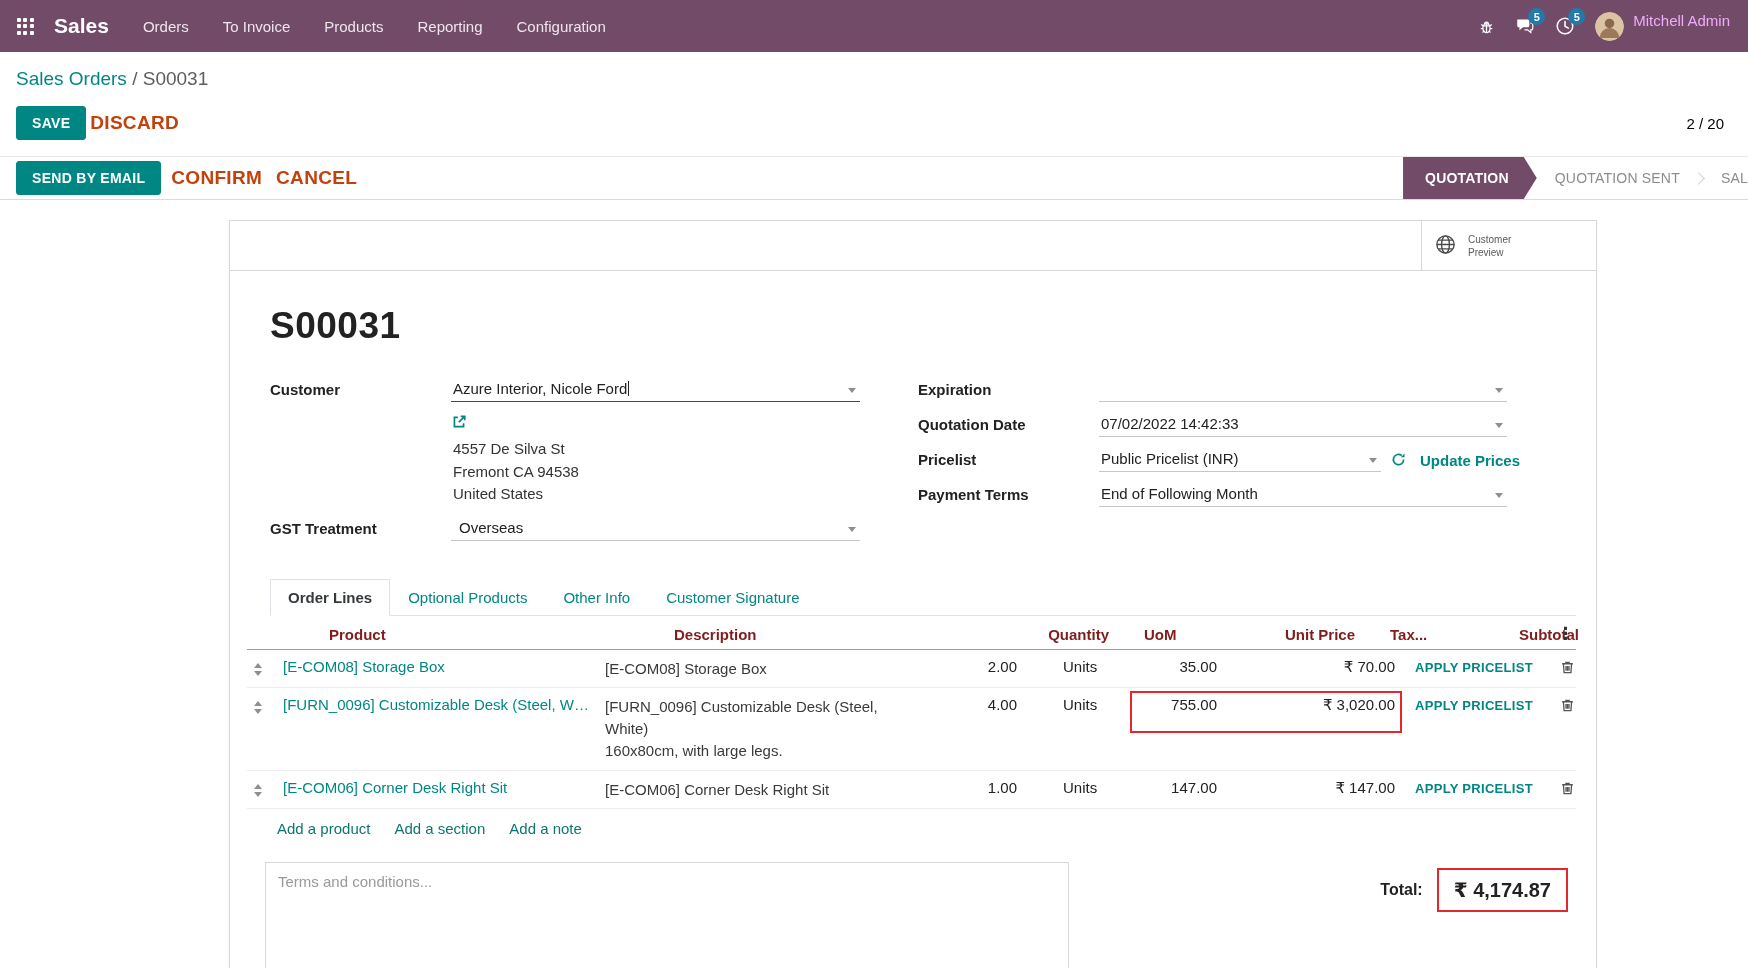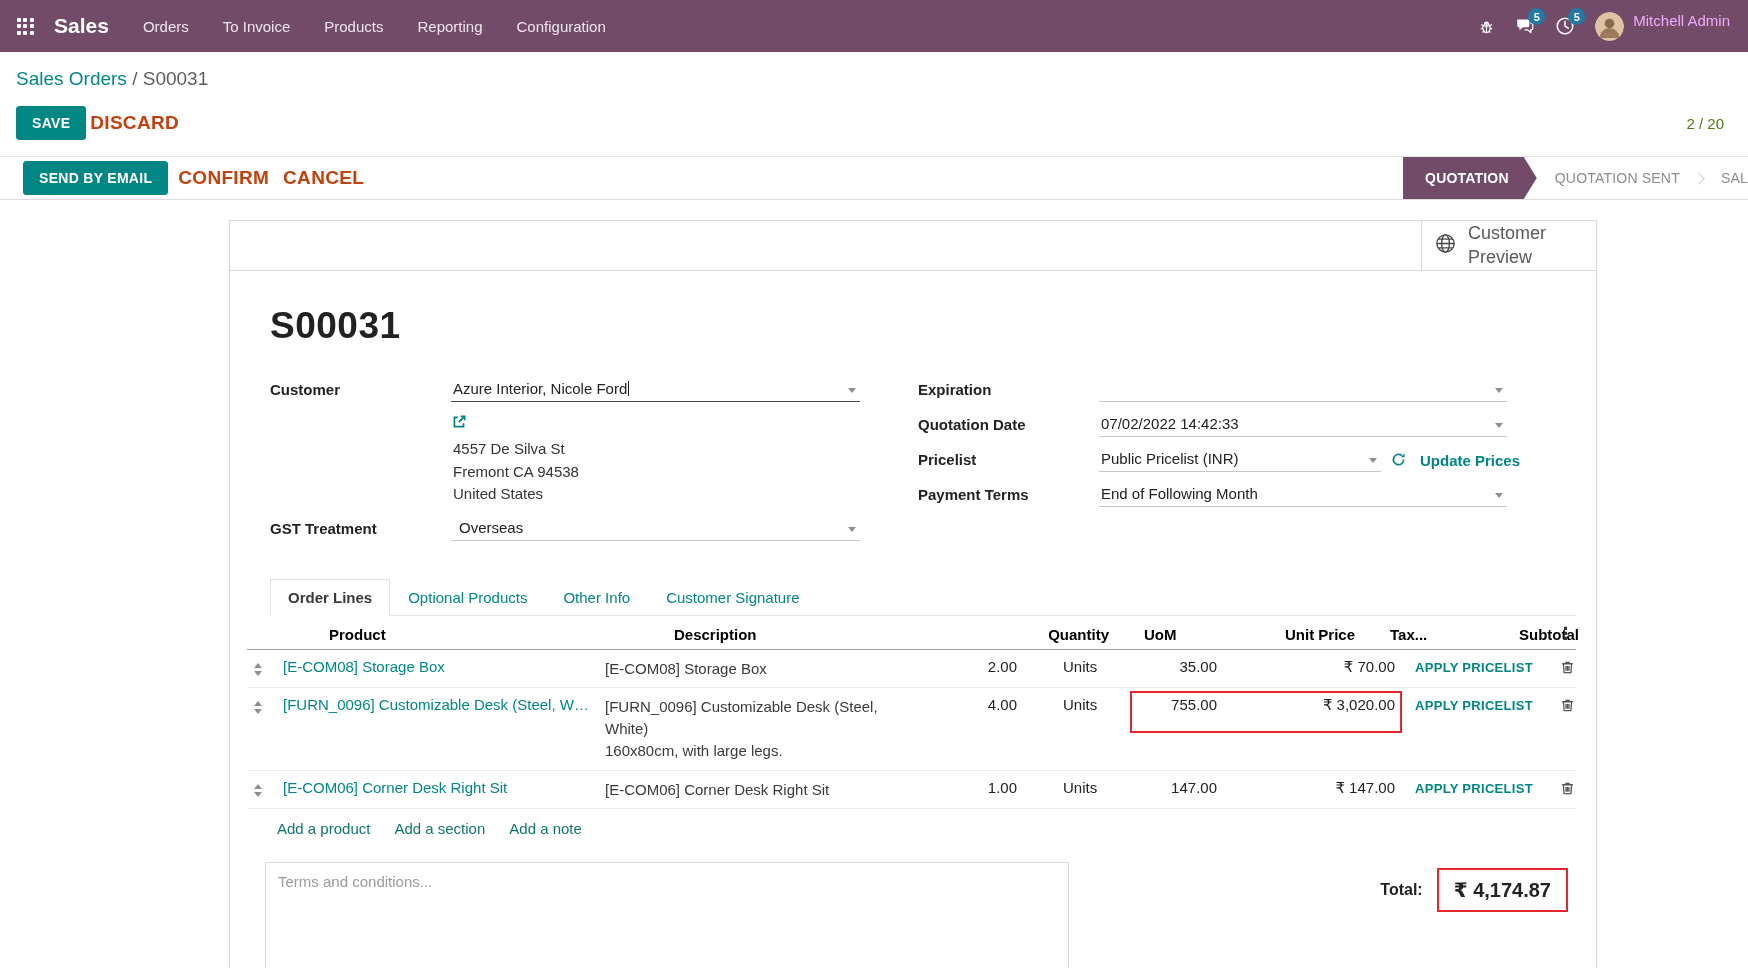--- a/index.html
+++ b/index.html
@@ -25,36 +25,36 @@
   .user { display:flex; align-items:flex-start; gap:9px; color:#f0abfc; font-size:15px; cursor:pointer; }
   .avatar { width:29px; height:29px; border-radius:50%; overflow:hidden; display:block; }
 
   
   .bc-row { padding:16px 16px 4px; font-size:19px; }
   .bc-link { color:#008784; cursor:pointer; }
   .bc-sep, .bc-current { color:#5d5d5d; }
   .ctrl-row { display:flex; align-items:center; padding:10px 24px 14px 16px; }
   .btn-teal { background:#008784; color:#fff; font-weight:700; font-size:14px; letter-spacing:.3px; padding:8px 15px; border:1px solid #008784; border-radius:3px; cursor:pointer; }
   .btn-flat { background:none; border:none; color:#c2410c; font-weight:700; font-size:19px; letter-spacing:.3px; padding:8px 4px; cursor:pointer; }
-  .pager { margin-left:auto; font-size:15px; color:#4d7c0f; cursor:pointer; }
+  .pager { margin-left:auto; font-size:15px; color:#000000; cursor:pointer; }
 
   
   .statusbar { height:44px; border-top:1px solid #e7e7e7; border-bottom:1px solid #dcdcdc; background:#fff; display:flex; align-items:stretch; justify-content:space-between; padding-left:16px; overflow:hidden; }
-  .sb-buttons { display:flex; align-items:center; gap:6px;margin-left:7px; }
+  .sb-buttons { display:flex; align-items:center; gap:6px; }
   .stages { display:flex; align-items:stretch; }
   .stage { display:flex; align-items:center; font-size:14px; color:#8c8c8c; padding:0 18px; cursor:pointer; letter-spacing:.2px; white-space:nowrap; }
   .stage.active { background:#714B67; color:#fff; font-weight:700; padding:0 28px 0 22px;
     clip-path:polygon(0 0, calc(100% - 13px) 0, 100% 50%, calc(100% - 13px) 100%, 0 100%); }
   .chev { align-self:center; width:9px; height:9px; border-top:1px solid #cfcfcf; border-right:1px solid #cfcfcf; transform:rotate(45deg); margin:0 0 0 -4px; }
   .stage.last { padding:0 0 0 18px; }
 
   
   .sheet { margin:20px 0 0 229px; width:1368px; min-height:820px; background:#fff; border:1px solid #d8d8d8; box-shadow:0 1px 3px rgba(0,0,0,.05); }
   .sheet-topbar { height:50px; border-bottom:1px solid #d8d8d8; display:flex; justify-content:flex-end; }
-  .preview-btn { width:175px; border:none; border-left:1px solid #d8d8d8; background:#fff; display:flex; align-items:center; gap:11px; padding:0 12px; cursor:pointer; color:#5a5a5a; font-size:18px; text-align:left; }
+  .preview-btn { width:175px; border:none; border-left:1px solid #d8d8d8; background:#fff; display:flex; align-items:center; gap:11px; padding:0 12px; cursor:pointer; color:#5a5a5a; font-size:10px; text-align:left; }
   .preview-label { width:78px; line-height:1.3; }
   .sheet-body { padding:22px 20px 0 40px; }
   .doc-title { font-size:37px; font-weight:700; color:#222; margin:12px 0 32px; letter-spacing:.5px; }
 
   
   .fields { display:flex; }
   .fcol1 { width:648px; }
   .fcol2 { width:640px; }
   .frow { display:flex; margin-bottom:12px; }
   .flabel { width:181px; min-width:181px; font-weight:700; font-size:15px; color:#222; padding-top:2px; }
@@ -72,21 +72,21 @@
   
   .tabs { display:flex; border-bottom:1px solid #dee2e6; margin-top:26px; }
   .tab { padding:9px 17px; font-size:15px; color:#008784; cursor:pointer; border:1px solid transparent; margin-bottom:-1px; }
   .tab.active { color:#36393c; font-weight:700; background:#fff; border-color:#dee2e6 #dee2e6 #fff; }
 
   
   .olines { margin-left:-23px; position:relative; }
   .trow { display:flex; align-items:flex-start; border-bottom:1px solid #ececec; position:relative; }
   .thead { border-bottom:1px solid #9f9f9f; }
   .cell { padding:8px 6px; font-size:15px; color:#222; }
-  .thead .cell { font-weight:700; color:#000000; padding:10px 6px 6px;margin-left:23px; }
+  .thead .cell { font-weight:700; color:#7f1d1d; padding:10px 6px 6px;margin-left:23px; }
   .c-handle { width:30px; min-width:30px; padding:13px 0 0 5px; }
   .c-product { width:322px; min-width:322px; }
   .c-desc { width:345px; min-width:345px; color:#3a3a3a; }
   .c-desc .desc-text { max-width:308px; line-height:1.45; }
   .c-qty { width:79px; min-width:79px; text-align:right; }
   .c-uom { width:111px; min-width:111px; padding-left:40px; }
   .c-price { width:89px; min-width:89px; text-align:right; }
   .c-tax { width:72px; min-width:72px; padding-left:14px; }
   .c-sub { width:106px; min-width:106px; text-align:right; }
   .c-action { width:150px; min-width:150px; padding-left:14px; }

